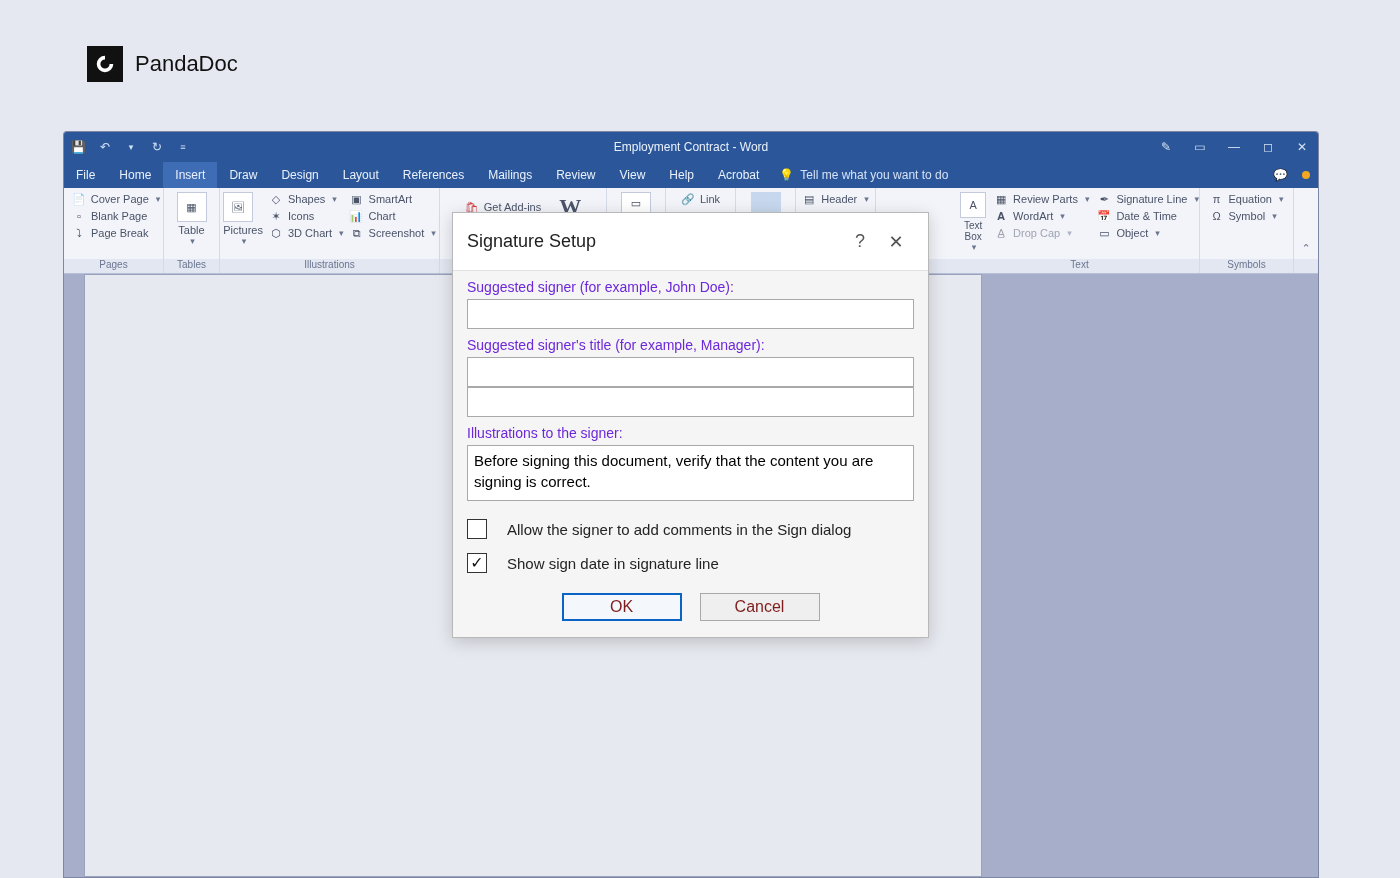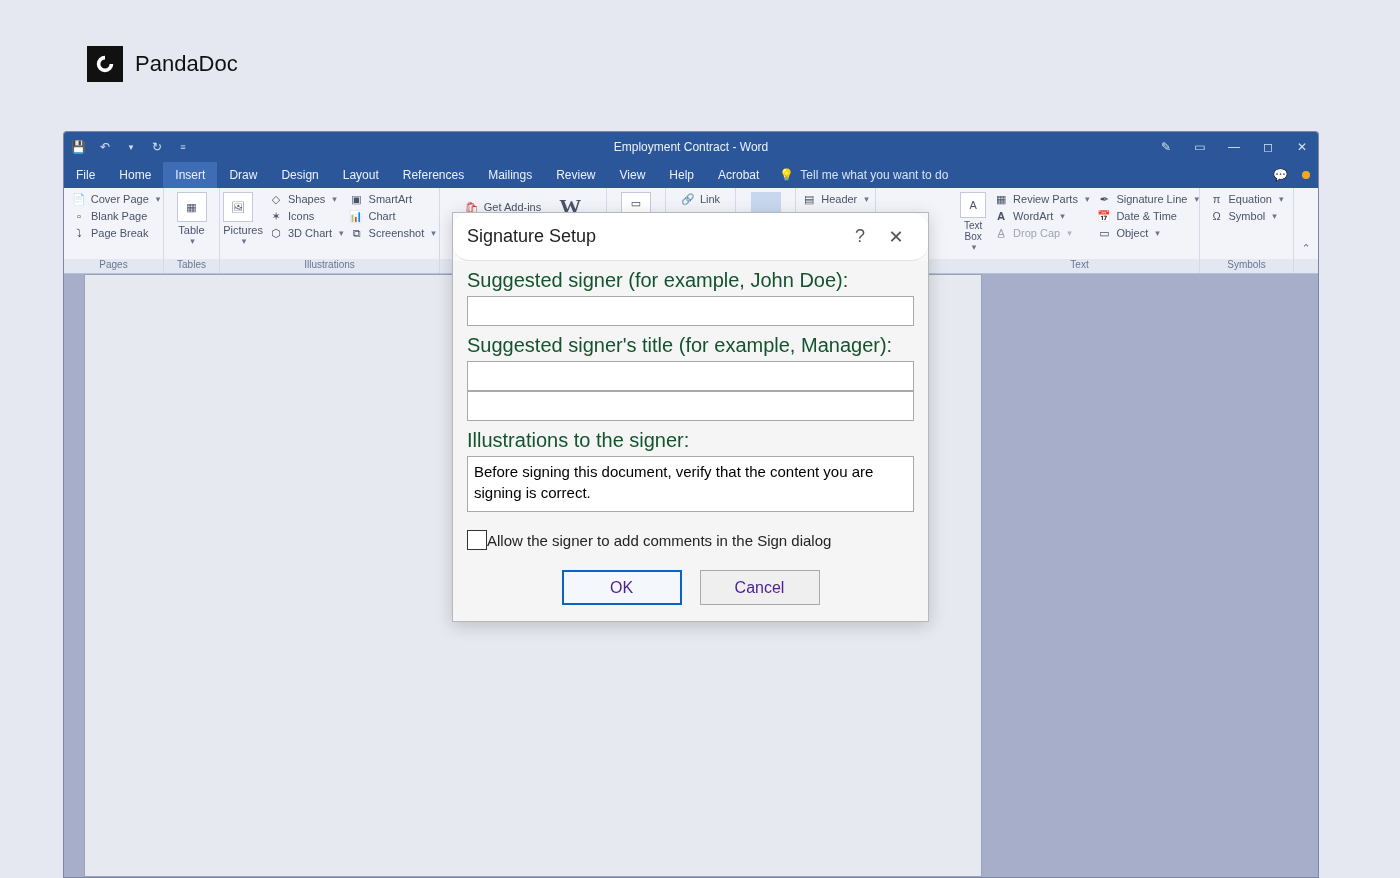--- a/index.html
+++ b/index.html
@@ -131,69 +131,69 @@
   .dialog {
     position:absolute;
     top:80px;
     left:388px;
     width:477px;
     background:#f9f9f9;
     border:1px solid #b8b8b8;
     box-shadow: 0 4px 16px rgba(0,0,0,.18);
   }
   .dialog-title {
-    height:48px;
+    height:58px;
     display:flex; align-items:center;
     padding:0 14px;
     background:#fff;
     border-bottom:1px solid #e2e2e2;
-    font-size:18px; color:#222;border-radius:16px;
+    font-size:18px; color:#222;
   }
   .dialog-title .spacer{flex:1;}
   .dialog-title .dlg-btn {
     width:36px; text-align:center; color:#555; font-size:18px;
   }
   .dialog-body { padding:8px 14px 16px; background:#f5f5f5; }
   .fld-label {
-    font-size:20px; color:#14532d; margin-top:8px; margin-bottom:4px;
+    font-size:14px; color:#6d28d9; margin-top:8px; margin-bottom:4px;
   }
   .fld-label:first-child{margin-top:0;}
   .textbox {
     width:100%; height:30px;
     background:#fff; border:1px solid #a9a9a9;
     font-size:14px; padding:2px 6px;
     font-family:inherit;
   }
   .textarea {
     width:100%; height:56px;
     background:#fff; border:1px solid #a9a9a9;
     font-size:15px; padding:4px 6px;
     line-height:1.4;
     resize:none;
     font-family:inherit;
   }
   .chk-row {
-    display:flex; align-items:center; gap:0;
+    display:flex; align-items:center; gap:20px;
     margin-top:14px;
     font-size:15px; color:#232323;
   }
   .chkbox {
     width:20px; height:20px; border:1.5px solid #333; background:#fff;
     display:flex; align-items:center; justify-content:center;
   }
   .chkbox.checked::after {
     content:"✓"; font-size:16px; line-height:1; color:#111;
   }
   .dlg-buttons {
     display:flex; gap:18px; justify-content:center; margin-top:20px;
   }
   .btn {
-    width:120px; height:35px;
+    width:120px; height:28px;
     background:#efefef; border:1px solid #a9a9a9;
-    font-size:16px; color:#4c1d95;
+    font-size:16px; color:#7f1d1d;
     font-family:inherit;
   }
   .btn.primary { border:2px solid #0a64c6; background:#f4f8fd; }
 
   .caret{font-size:9px;color:#6a7590;margin-left:2px;}
 </style>
 </head>
 <body>
 
 <div class="brand">
@@ -438,20 +438,24 @@
 
       <input class="textbox" value="" style="">
 
       <div class="fld-label">Illustrations to the signer:</div>
       <textarea class="textarea" style="">Before signing this document, verify that the content you are signing is correct.</textarea>
 
       <div class="chk-row">
         <div class="chkbox"></div>
         <span>Allow the signer to add comments in the Sign dialog</span>
       </div>
+      <div class="chk-row">
+        <div class="chkbox checked"></div>
+        <span>Show sign date in signature line</span>
+      </div>
 
       <div class="dlg-buttons">
         <button class="btn primary">OK</button>
         <button class="btn">Cancel</button>
       </div>
     </div>
   </div>
 
 </div>
 

